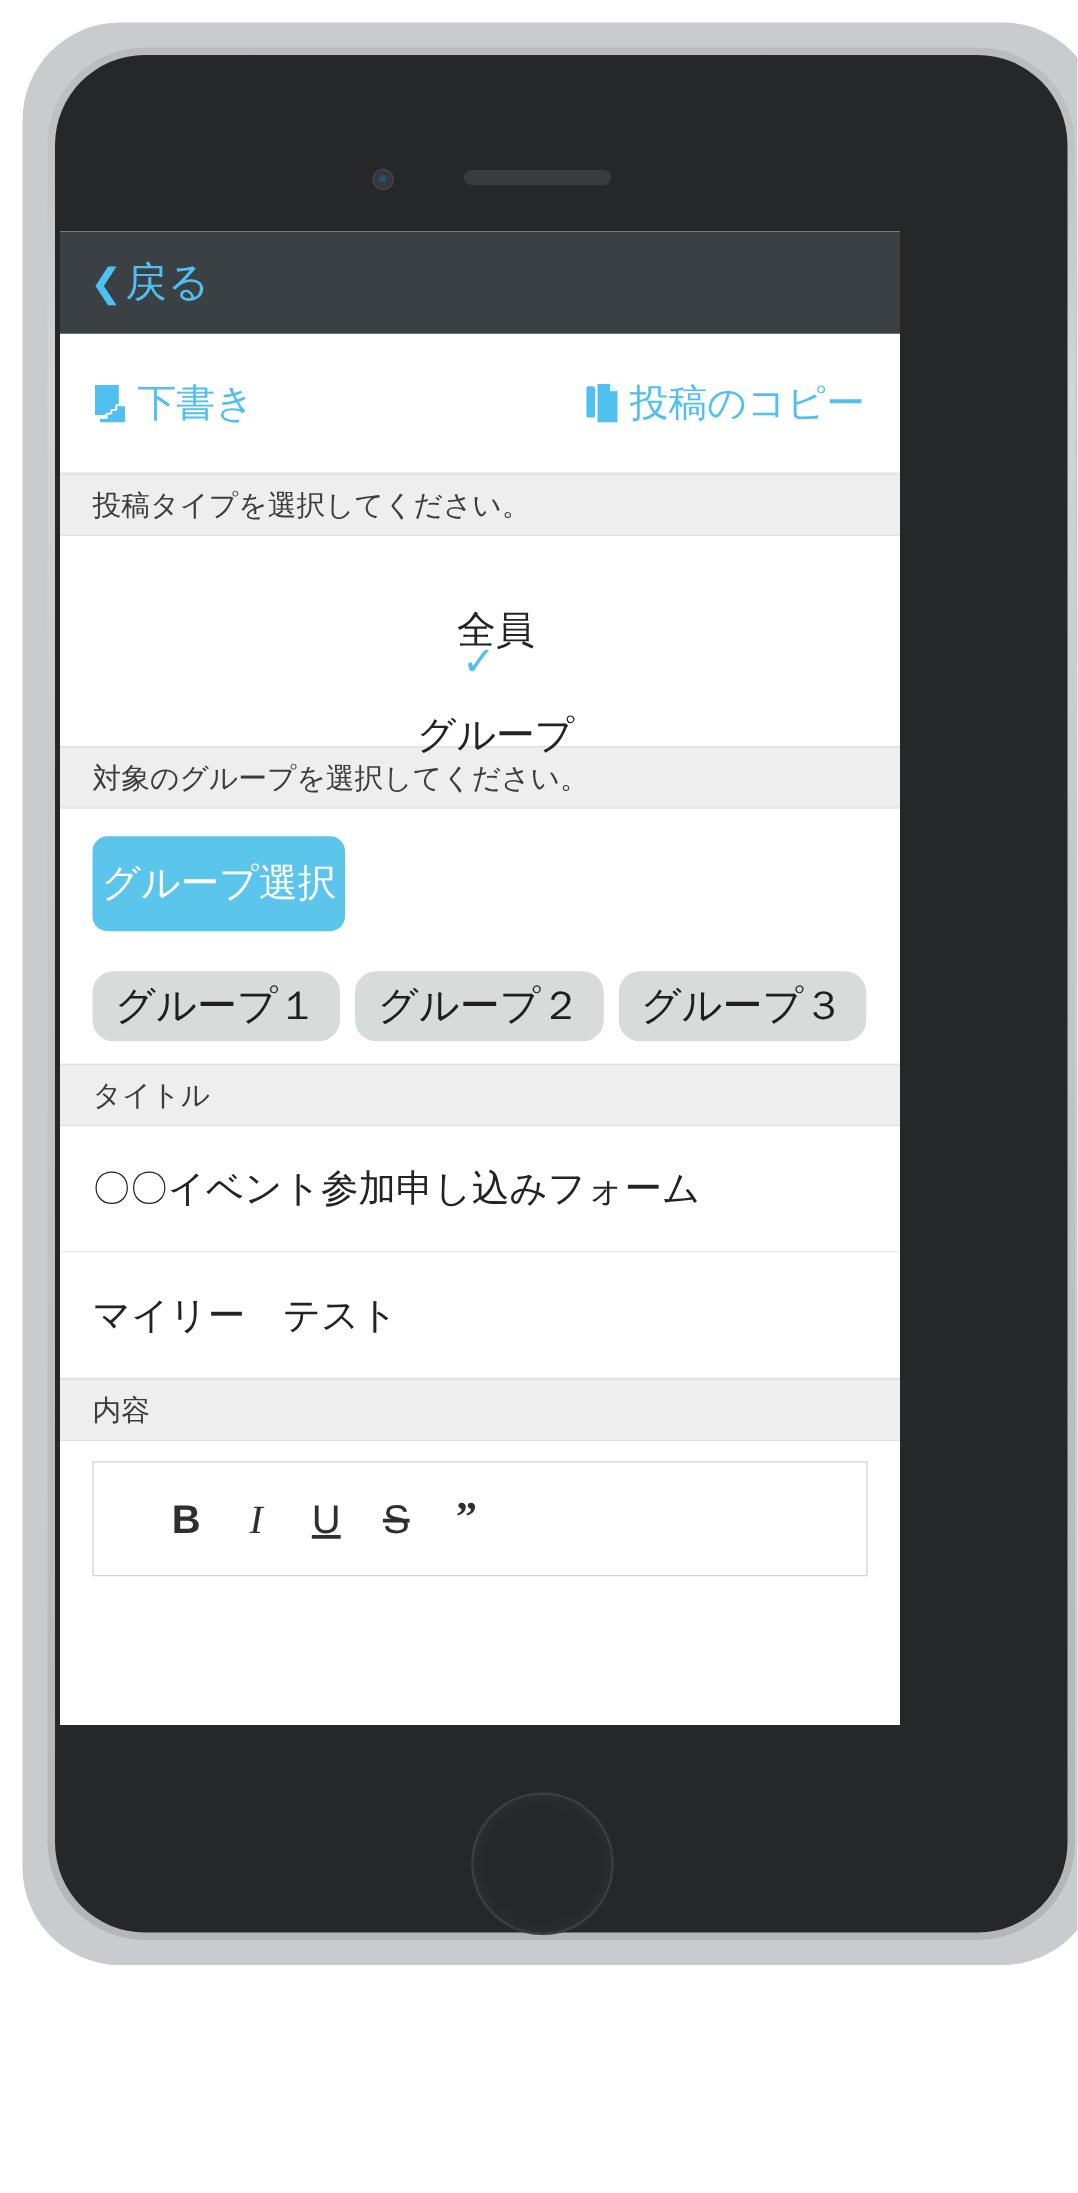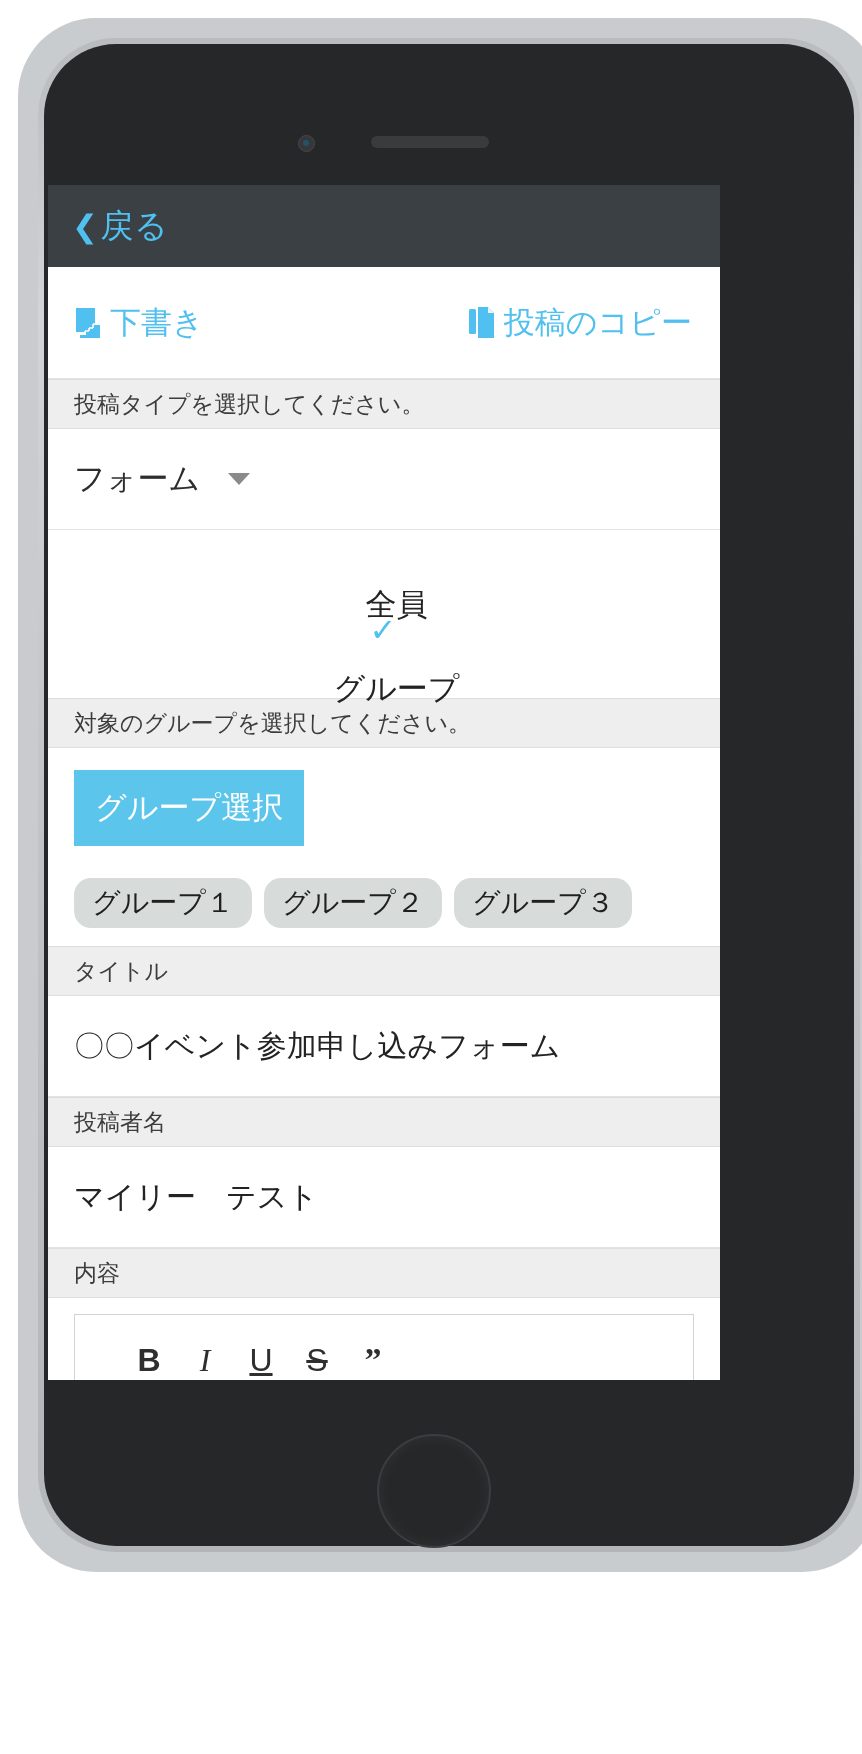--- a/index.html
+++ b/index.html
@@ -237,35 +237,35 @@
     background: #ffffff;
     padding: 22px 26px 0 26px;
     box-sizing: border-box;
   }
   .btn-primary {
     display: inline-block;
     background: #5bc5ec;
     color: #ffffff;
     font-size: 31px;
     border: none;
-    border-radius: 0;
-    padding: 17px 21px;
+    border-radius: 12px;
+    padding: 17px 7px;
     cursor: pointer;
     font-family: "Liberation Sans", sans-serif;
   }
   .chips {
     display: flex;
     gap: 12px;
     padding: 32px 0 18px 0;
     flex-wrap: wrap;
   }
   .chip {
     background: #d7dcdb;
     color: #1f1f1f;
-    font-size: 28px;
+    font-size: 32px;
     border-radius: 17px;
     padding: 6px 18px;
     cursor: pointer;
     white-space: nowrap;
   }
 
   
   .input-row {
     height: 100px;
     display: flex;
@@ -354,24 +354,20 @@
             <path d="M19 0 L19 6 L25 6 Z" fill="#ffffff" opacity="0.85"></path>
           </svg>
         </span>
         <span>投稿のコピー</span>
       </div>
     </div>
 
     <div class="sec-head">
       <span>投稿タイプを選択してください。</span>
     </div>
-    <div class="row select-row">
-      <span class="sel-text">フォーム</span>
-      <span class="caret"></span>
-    </div>
 
     <div>
       <div class="opt-row" style="height:84px;">
         <span class="opt-check empty">✓</span>
         <span class="opt-label">全員</span>
       </div>
       <div class="opt-row" style="height:84px;">
         <span class="opt-check">✓</span>
         <span class="opt-label">グループ</span>
       </div>
@@ -389,23 +385,20 @@
       </div>
     </div>
 
     <div class="sec-head">
       <span>タイトル</span>
     </div>
     <div class="input-row">
       <span>〇〇イベント参加申し込みフォーム</span>
     </div>
 
-    <div class="sec-head">
-      <span>投稿者名</span>
-    </div>
     <div class="input-row">
       <span>マイリー　テスト</span>
     </div>
 
     <div class="sec-head">
       <span>内容</span>
     </div>
     <div class="editor-wrap">
       <div class="editor-toolbar">
 

